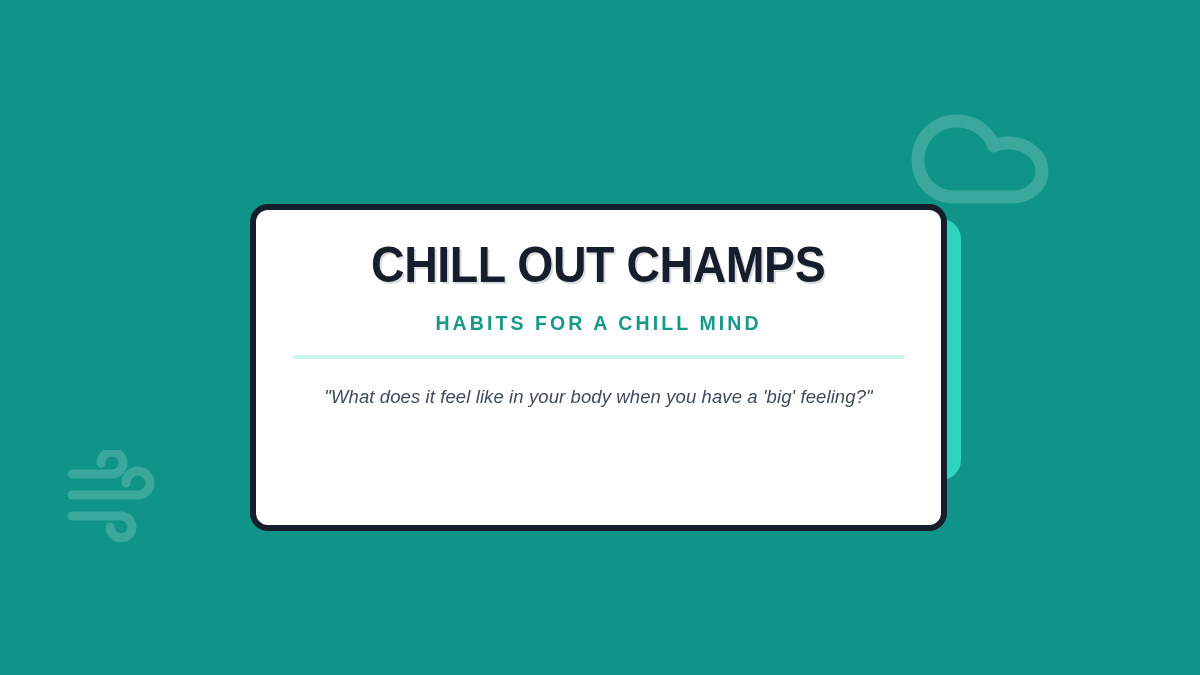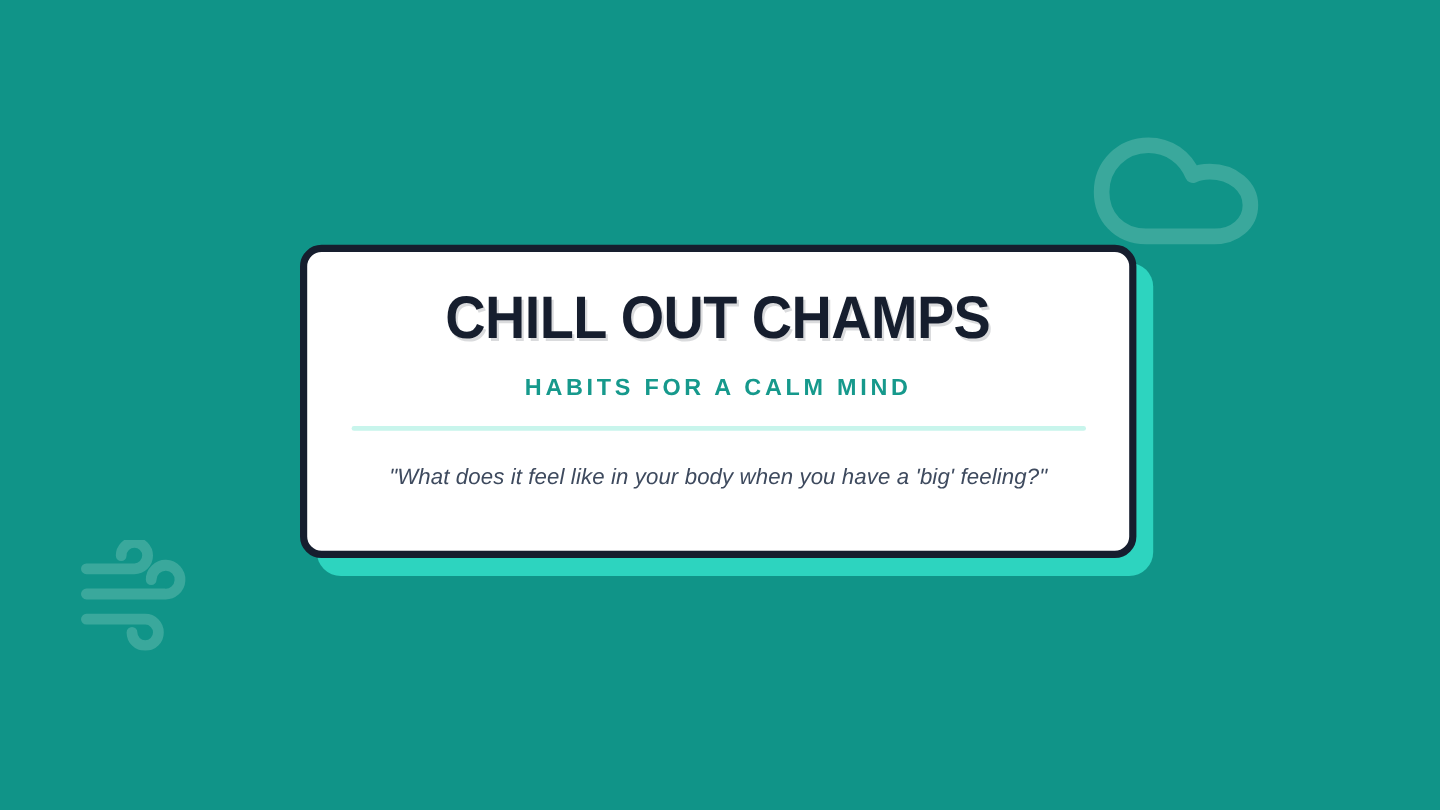--- a/index.html
+++ b/index.html
@@ -54,21 +54,21 @@
     width: 697px;
     height: 261px;
     background: #2dd4bf;
     border-radius: 20px;
   }
   #card {
     position: absolute;
     left: 0;
     top: 0;
     width: 697px;
-    height: 261px;
+    height: 327px;
     box-sizing: border-box;
     background: #ffffff;
     border: 6px solid #161e2e;
     border-radius: 18px;
     display: flex;
     flex-direction: column;
     align-items: center;
     justify-content: flex-start;
     padding: 30px 34px 26px 34px;
   }
@@ -151,21 +151,21 @@
   </div>
 
   <div id="card-stack">
 
     <div id="card-shadow"></div>
 
     <div id="card">
 
       <h1 id="card-title">CHILL OUT CHAMPS</h1>
 
-      <h2 id="card-subtitle">HABITS FOR A CALM MIND</h2>
+      <h2 id="card-subtitle">HABITS FOR A CHILL MIND</h2>
 
       <div id="card-divider"></div>
 
       <p id="card-quote">"What does it feel like in your body when you have a 'big' feeling?"</p>
 
     </div>
   </div>
 
 </div>
 

